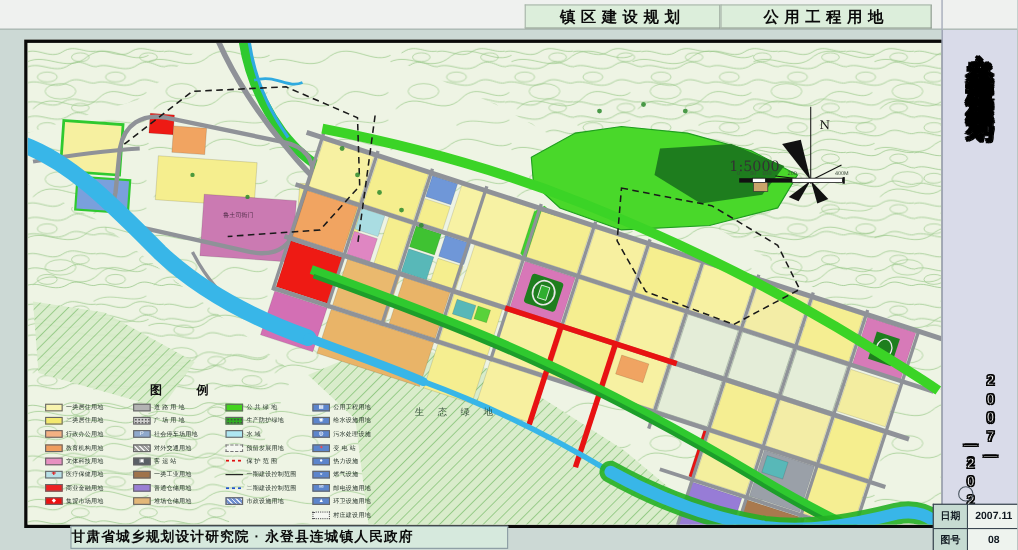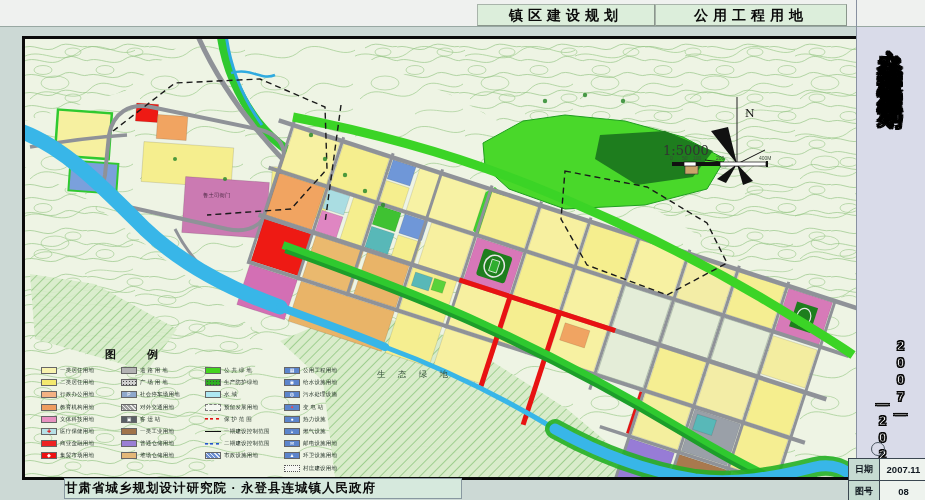--- a/index.html
+++ b/index.html
@@ -21,21 +21,21 @@
   .title-box.right{left:655px;width:190px;}
   
   .map-frame{
     position:absolute;left:22px;top:36px;width:831px;height:438px;
     border:3px solid #0a0a0a;background:#edf3e3;overflow:hidden;
   }
   .map-frame svg{position:absolute;left:0;top:0;}
   
   .legend{position:absolute;left:14px;top:306px;width:318px;height:128px;pointer-events:none;}
   .legend-title{
-    position:absolute;left:66px;top:2px;width:130px;text-align:left;
+    position:absolute;left:66px;top:2px;width:130px;text-align:center;
     font-size:11px;font-weight:bold;letter-spacing:14px;color:#111;
   }
   .legend-col{position:absolute;top:22px;}
   .legend-col.c1{left:2px;}
   .legend-col.c2{left:82px;}
   .legend-col.c3{left:166px;}
   .legend-col.c4{left:245px;}
   .lg-row{display:flex;align-items:center;height:7px;margin-bottom:5.2px;}
   .lg-swatch{
     width:16px;height:7px;flex:0 0 16px;border:1px solid #666;box-sizing:border-box;

